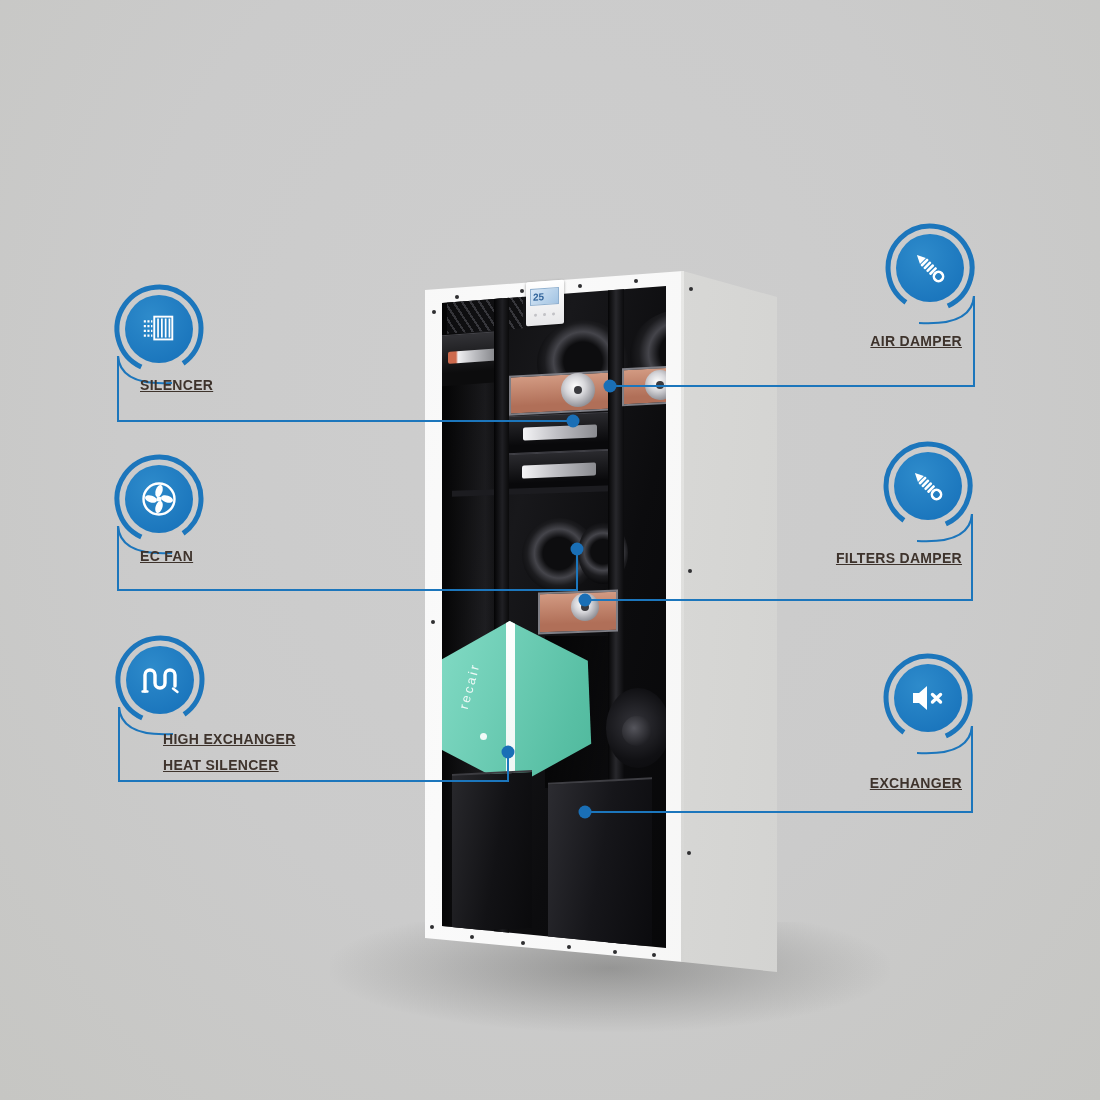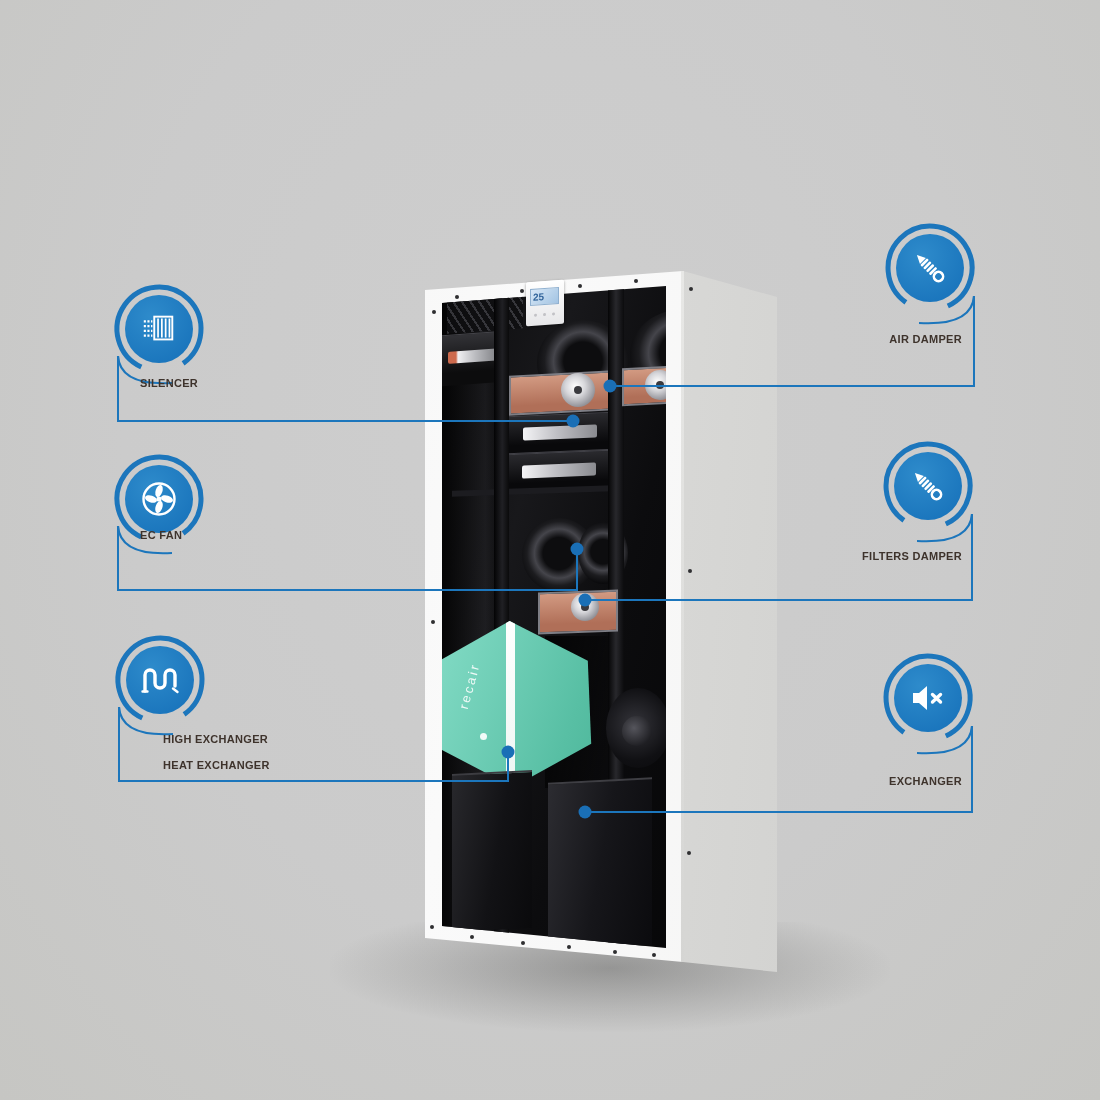--- a/index.html
+++ b/index.html
@@ -91,21 +91,21 @@
 
   
   .overlay{left:0;top:0;pointer-events:none;}
   .cline{stroke:#1c76bc;stroke-width:2;fill:none;}
   .carc{stroke:#1c76bc;stroke-width:5;fill:none;}
   .ctail{stroke:#1c76bc;stroke-width:2.2;fill:none;}
   .cdot{fill:#1a6fb6;}
   .icon-circle{width:68px;height:68px;border-radius:50%;
     background:radial-gradient(circle at 38% 32%, #2e8bcb, #1b76bd 75%);
     display:flex;align-items:center;justify-content:center;}
-  .lbl{color:#3e332c;font-size:11px;font-weight:700;letter-spacing:.3px;white-space:nowrap;}
+  .lbl{color:#3e332c;font-size:14px;font-weight:700;letter-spacing:.3px;white-space:nowrap;text-decoration:underline;}
   .lbl-right{text-align:right;}
   .lbl2{line-height:26px;}
 </style>
 </head>
 <body>
 
 <div class="canvas">
 
   <div class="abs floor-shadow"></div>
   <div class="abs side-panel"></div>
@@ -265,22 +265,22 @@
     </svg>
   </div>
   <div class="abs icon-circle" style="left:894px;top:664px;">
     <svg viewBox="0 0 40 40" width="40" height="40">
       <path d="M5 15 h6 l8 -7 v24 l-8 -7 h-6 z" fill="#fff"></path>
       <path d="M24.5 16.5 l8 7.5 M32.5 16.5 l-8 7.5" stroke="#fff" stroke-width="3.4" stroke-linecap="round"></path>
     </svg>
   </div>
 
   <div class="abs lbl" style="left:140px;top:377px;">SILENCER</div>
-  <div class="abs lbl" style="left:140px;top:529px;">EC FAN</div>
+  <div class="abs lbl" style="left:140px;top:548px;">EC FAN</div>
   <div class="abs lbl lbl2" style="left:163px;top:726px;">
     <div>HIGH EXCHANGER</div>
-    <div>HEAT EXCHANGER</div>
+    <div>HEAT SILENCER</div>
   </div>
   <div class="abs lbl lbl-right" style="right:138px;top:333px;">AIR DAMPER</div>
   <div class="abs lbl lbl-right" style="right:138px;top:550px;">FILTERS DAMPER</div>
   <div class="abs lbl lbl-right" style="right:138px;top:775px;">EXCHANGER</div>
 
 </div>
 
 </body></html>

